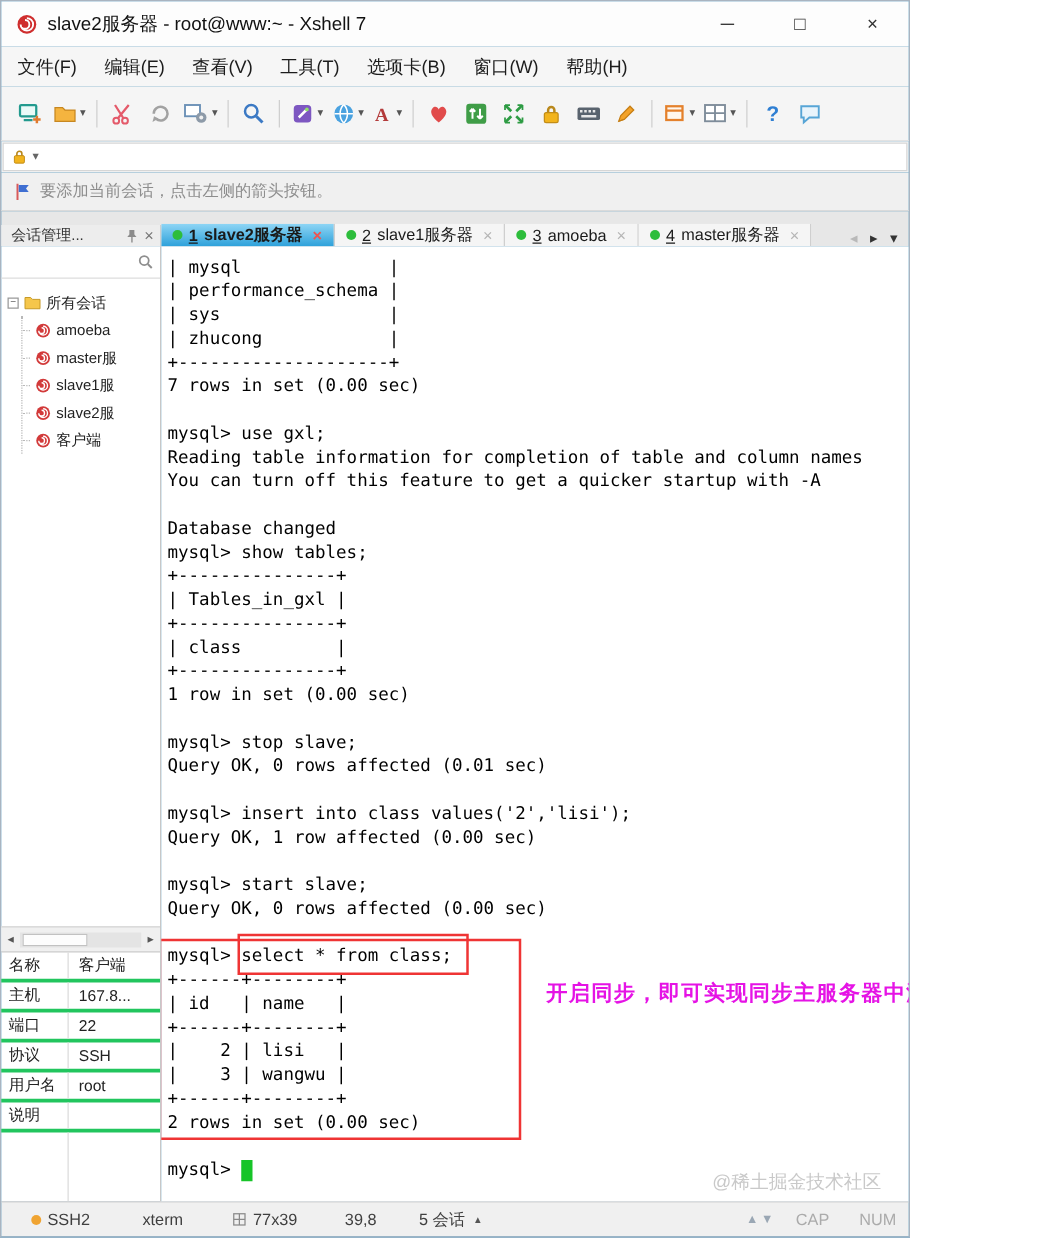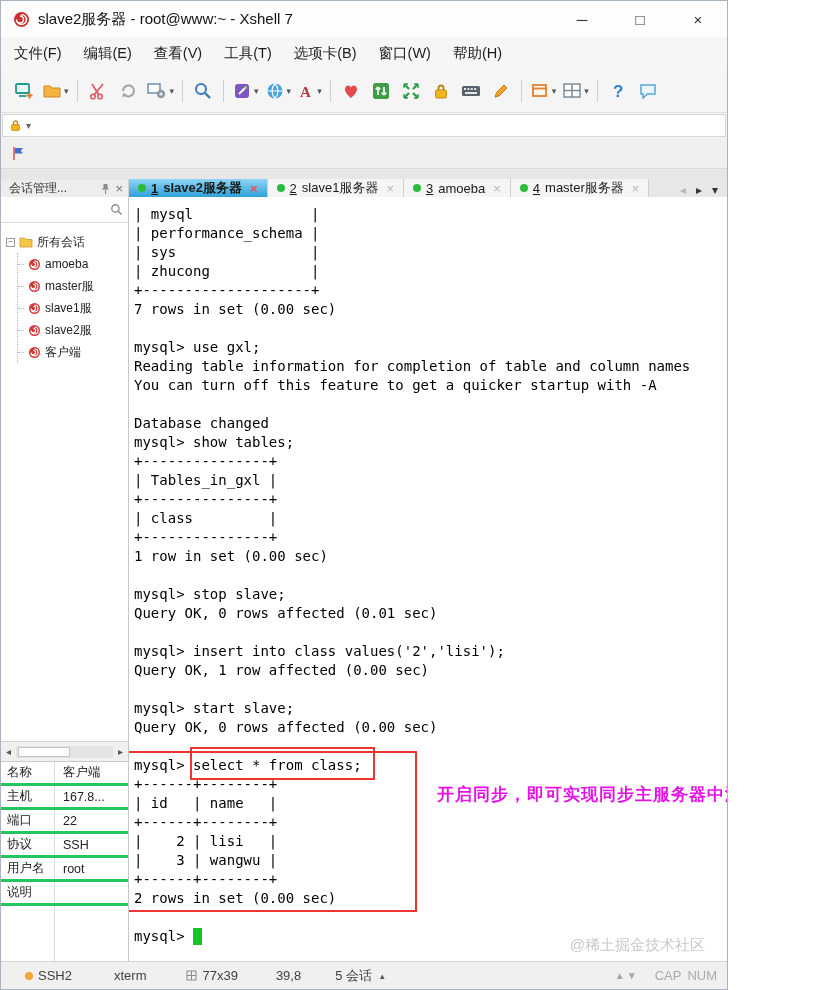--- a/index.html
+++ b/index.html
@@ -266,20 +266,21 @@
     </div>
   </div>
 
   <div class="inforow">
     <span>
         <svg width="14" height="15" viewBox="0 0 14 15">
           <path d="M3 1v13" stroke="#d85a5a" stroke-width="1.6"></path>
           <path d="M4 2h8L9.8 4.8 12 7.6H4z" fill="#3f6fd2"></path>
         </svg>
       </span>
+    <span class="info-text">要添加当前会话，点击左侧的箭头按钮。</span>
   </div>
 
   <div class="tabrow">
     <div class="pane-header">
       <span class="ph-label">会话管理...</span>
       <span>
           <svg width="11" height="12" viewBox="0 0 11 12">
             <path d="M3.5 1h4v3.6l1.7 1.9H1.8l1.7-1.9z" fill="#8b8b8b"></path>
             <rect x="5" y="6.5" width="1.1" height="4.5" fill="#8b8b8b"></rect>
           </svg>
@@ -495,16 +496,16 @@
     </span>
     <span class="sb-item" style="margin-left:38px">
         <span>39,8</span>
       </span>
     <span class="sb-item" style="margin-left:34px">
       <span>5 会话</span>
       <span class="caret-up">▴</span>
     </span>
     <span class="sb-arrows" style="margin-left:auto">▲▼</span>
     <span class="sb-gray" style="margin-left:16px">CAP</span>
-    <span class="sb-gray" style="margin-left:6px">NUM</span>
+    <span class="sb-gray" style="margin-left:24px">NUM</span>
   </div>
 
 </div>
 
 </body></html>

